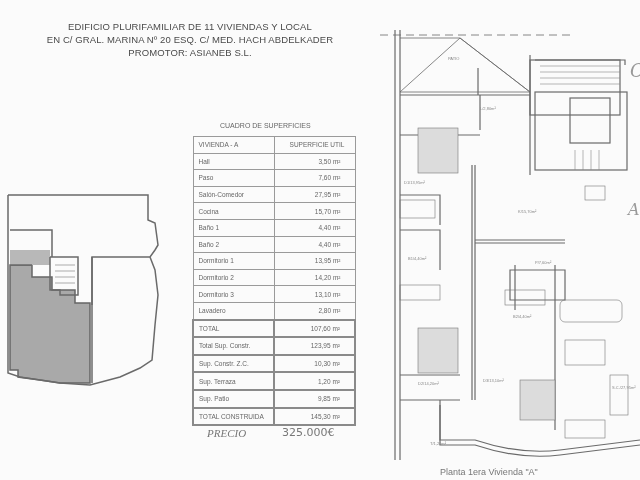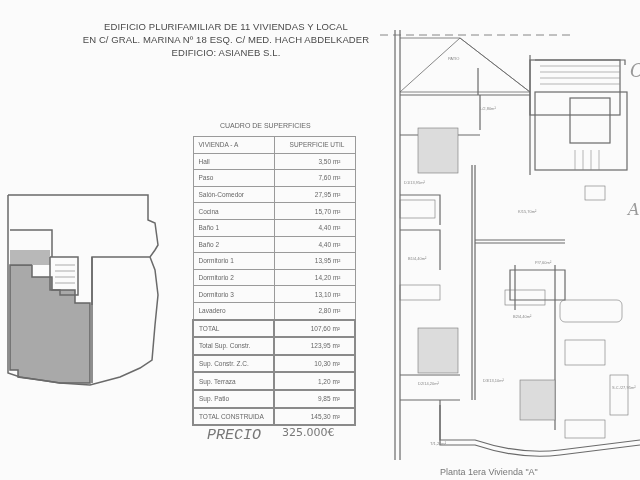--- a/index.html
+++ b/index.html
@@ -1,45 +1,45 @@
 <!DOCTYPE html>
 <html><head>
 <meta charset="utf-8">
 <style>
   html, body { margin:0; padding:0; }
   body { width:640px; height:480px; background:#fbfbfb; position:relative; overflow:hidden;
          font-family:"Liberation Sans", sans-serif; color:#555; }
   .header { position:absolute; left:0; top:20px; width:380px; text-align:center;
-            font-size:9.5px; line-height:13px; color:#4a4a4a; letter-spacing:0.1px;padding-left:36px; }
+            font-size:9.5px; line-height:13px; color:#4a4a4a; letter-spacing:0.1px; }
   .table-title { position:absolute; left:220px; top:122px; font-size:7px; color:#666; }
   table.areas { position:absolute; left:192px; top:136px; width:164px; border-collapse:collapse;
                 font-size:6.5px; color:#666; }
   table.areas td { border:1px solid #9a9a9a; height:15.6px; padding:0 5px; }
   table.areas td.val { text-align:right; padding-right:14px; width:60px; }
   table.areas tr.boxed td { border:2px solid #8a8a8a; }
   table.areas tr.head td.val { text-align:center; padding-right:0; }
-  .price-label { position:absolute; left:207px; top:427px; font-size:15px; color:#777;
-                 font-family:Liberation Mono, monospace; font-style:italic; }
+  .price-label { position:absolute; left:207px; top:427px; font-size:11px; color:#777;
+                 font-family:Liberation Serif, serif; font-style:italic; }
   .price-value { position:absolute; left:282px; top:426px; font-size:11px; color:#777;
                  font-family:"DejaVu Sans", sans-serif; }
   .plan-caption { position:absolute; left:440px; top:467px; font-size:9px; color:#777; }
   .letter-c { position:absolute; left:630px; top:60px; font-size:18px; color:#999;
               font-family:"DejaVu Serif", serif; font-style:italic; }
   .letter-a { position:absolute; left:628px; top:200px; font-size:16px; color:#999;
               font-family:"DejaVu Serif", serif; font-style:italic; }
   .room-lbl { position:absolute; font-size:4px; color:#888; }
   svg { position:absolute; }
 </style>
 </head>
 <body>
 
 <div class="header">
   <div>EDIFICIO PLURIFAMILIAR DE 11 VIVIENDAS Y LOCAL</div>
-  <div>EN C/ GRAL. MARINA Nº 18 ESQ. C/ MED. HACH ABDELKADER</div>
-  <div>EDIFICIO: ASIANEB S.L.</div>
+  <div>EN C/ GRAL. MARINA Nº 20 ESQ. C/ MED. HACH ABDELKADER</div>
+  <div>PROMOTOR: ASIANEB S.L.</div>
 </div>
 
 <svg style="left:0;top:185px" width="180" height="210" viewBox="0 0 180 210">
   <g fill="none" stroke="#6a6a6a" stroke-width="1.5">
     <polygon points="10,80 32,80 32,92 52,92 52,105 75,105 75,118 90,118 90,198 60,198 40,195 18,192 18,185 10,185" fill="#a9a9a9" stroke="#666"></polygon>
     <polygon points="10,65 50,65 50,80 10,80" fill="#b8b8b8" stroke="none"></polygon>
     <path d="M8,10 L148,10 L148,35 L155,38 L158,60 L155,65 L150,72 L92,72 L92,120 M8,10 L8,188 L20,192 L60,198 L90,200 L120,192 L140,183 L152,175 L155,140 L158,110 L155,85 L150,72"></path>
     <path d="M10,45 L52,45 L52,72"></path>
     <path d="M50,72 L78,72 L78,110 L60,110 L60,105 L50,105 L50,72"></path>
     <path d="M92,72 L92,198"></path>

